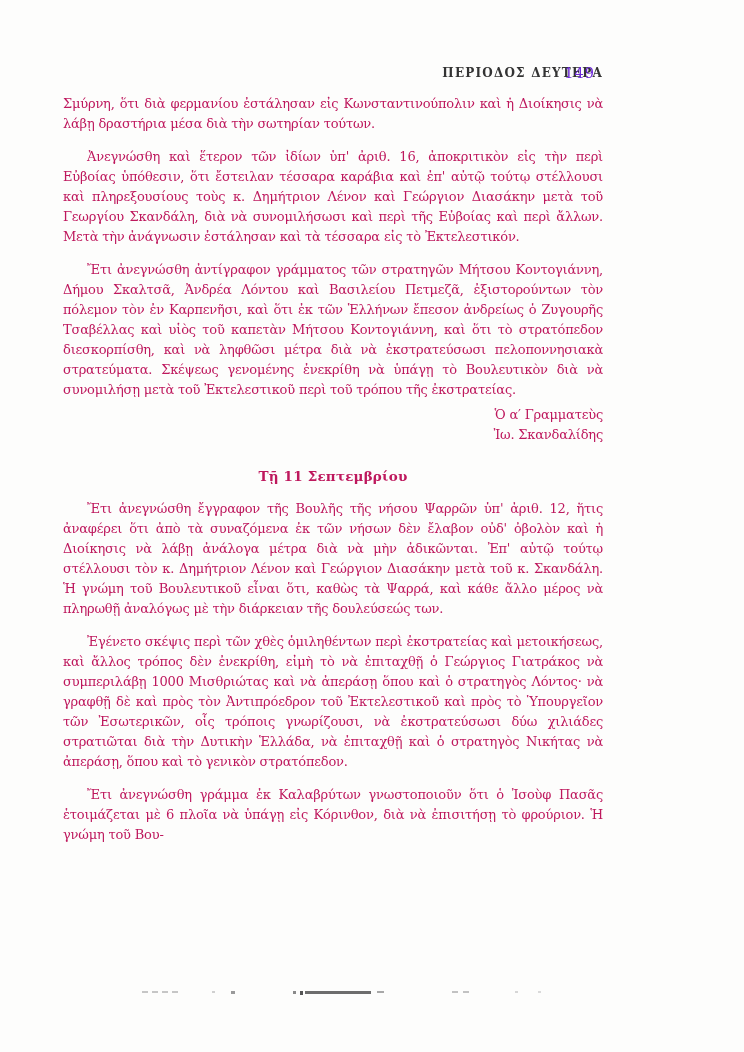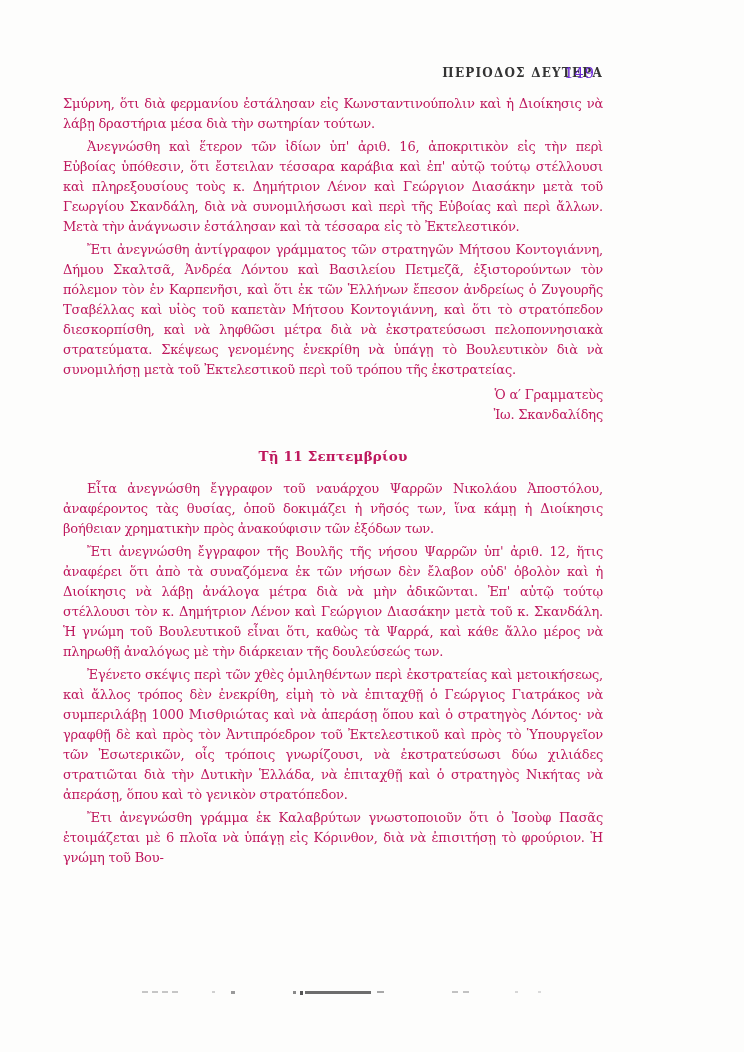--- a/index.html
+++ b/index.html
@@ -43,21 +43,21 @@
     font-size: 13px;
     line-height: 20px;
     letter-spacing: -0.2px;
     text-align: justify;
     color: #be185d;
   }
   .text-block p {
     margin: 0;
     text-indent: 24px;
   }
-  .text-block p + p { margin-top: 3px; }
+  .text-block p + p { margin-top: 13px; }
   .text-block p.continuation { text-indent: 0; }
   .signature-block {
     margin-top: 5px;
     margin-left: 372px;
     line-height: 20px;
     text-align: right;
   }
   .session-heading {
     margin-top: 21px;
     text-align: center;
@@ -104,21 +104,20 @@
     <p>Ἔτι ἀνεγνώσθη ἀντίγραφον γράμματος τῶν στρατηγῶν Μήτσου Κοντογιάννη, Δήμου Σκαλτσᾶ, Ἀνδρέα Λόντου καὶ Βασιλείου Πετμεζᾶ, ἐξιστορούντων τὸν πόλεμον τὸν ἐν Καρπενῆσι, καὶ ὅτι ἐκ τῶν Ἑλλήνων ἔπεσον ἀνδρείως ὁ Ζυγουρῆς Τσαβέλλας καὶ υἱὸς τοῦ καπετὰν Μήτσου Κοντογιάννη, καὶ ὅτι τὸ στρατόπεδον διεσκορπίσθη, καὶ νὰ ληφθῶσι μέτρα διὰ νὰ ἐκστρατεύσωσι πελοποννησιακὰ στρατεύματα. Σκέψεως γενομένης ἐνεκρίθη νὰ ὑπάγῃ τὸ Βουλευτικὸν διὰ νὰ συνομιλήσῃ μετὰ τοῦ Ἐκτελεστικοῦ περὶ τοῦ τρόπου τῆς ἐκστρατείας.</p>
 
     <div class="signature-block">
       <div>Ὁ α′ Γραμματεὺς</div>
       <div>Ἰω. Σκανδαλίδης</div>
     </div>
 
     <div class="session-heading">Τῇ 11 Σεπτεμβρίου</div>
 
     <div class="session-paragraphs">
-      <p>Εἶτα ἀνεγνώσθη ἔγγραφον τοῦ ναυάρχου Ψαρρῶν Νικολάου Ἀποστόλου, ἀναφέροντος τὰς θυσίας, ὁποῦ δοκιμάζει ἡ νῆσός των, ἵνα κάμῃ ἡ Διοίκησις βοήθειαν χρηματικὴν πρὸς ἀνακούφισιν τῶν ἐξόδων των.</p>
       <p>Ἔτι ἀνεγνώσθη ἔγγραφον τῆς Βουλῆς τῆς νήσου Ψαρρῶν ὑπ' ἀριθ. 12, ἥτις ἀναφέρει ὅτι ἀπὸ τὰ συναζόμενα ἐκ τῶν νήσων δὲν ἔλαβον οὐδ' ὀβολὸν καὶ ἡ Διοίκησις νὰ λάβῃ ἀνάλογα μέτρα διὰ νὰ μὴν ἀδικῶνται. Ἐπ' αὐτῷ τούτῳ στέλλουσι τὸν κ. Δημήτριον Λένον καὶ Γεώργιον Διασάκην μετὰ τοῦ κ. Σκανδάλη. Ἡ γνώμη τοῦ Βουλευτικοῦ εἶναι ὅτι, καθὼς τὰ Ψαρρά, καὶ κάθε ἄλλο μέρος νὰ πληρωθῇ ἀναλόγως μὲ τὴν διάρκειαν τῆς δουλεύσεώς των.</p>
       <p>Ἐγένετο σκέψις περὶ τῶν χθὲς ὁμιληθέντων περὶ ἐκστρατείας καὶ μετοικήσεως, καὶ ἄλλος τρόπος δὲν ἐνεκρίθη, εἰμὴ τὸ νὰ ἐπιταχθῇ ὁ Γεώργιος Γιατράκος νὰ συμπεριλάβῃ 1000 Μισθριώτας καὶ νὰ ἀπεράσῃ ὅπου καὶ ὁ στρατηγὸς Λόντος· νὰ γραφθῇ δὲ καὶ πρὸς τὸν Ἀντιπρόεδρον τοῦ Ἐκτελεστικοῦ καὶ πρὸς τὸ Ὑπουργεῖον τῶν Ἐσωτερικῶν, οἷς τρόποις γνωρίζουσι, νὰ ἐκστρατεύσωσι δύω χιλιάδες στρατιῶται διὰ τὴν Δυτικὴν Ἑλλάδα, νὰ ἐπιταχθῇ καὶ ὁ στρατηγὸς Νικήτας νὰ ἀπεράσῃ, ὅπου καὶ τὸ γενικὸν στρατόπεδον.</p>
       <p>Ἔτι ἀνεγνώσθη γράμμα ἐκ Καλαβρύτων γνωστοποιοῦν ὅτι ὁ Ἰσοὺφ Πασᾶς ἑτοιμάζεται μὲ 6 πλοῖα νὰ ὑπάγῃ εἰς Κόρινθον, διὰ νὰ ἐπισιτήσῃ τὸ φρούριον. Ἡ γνώμη τοῦ Βου-</p>
     </div>
 
   </div>
 
   <div class="artifact-row">
     <span class="seg seg-dash1"></span>
     <span class="seg seg-dot1"></span>

